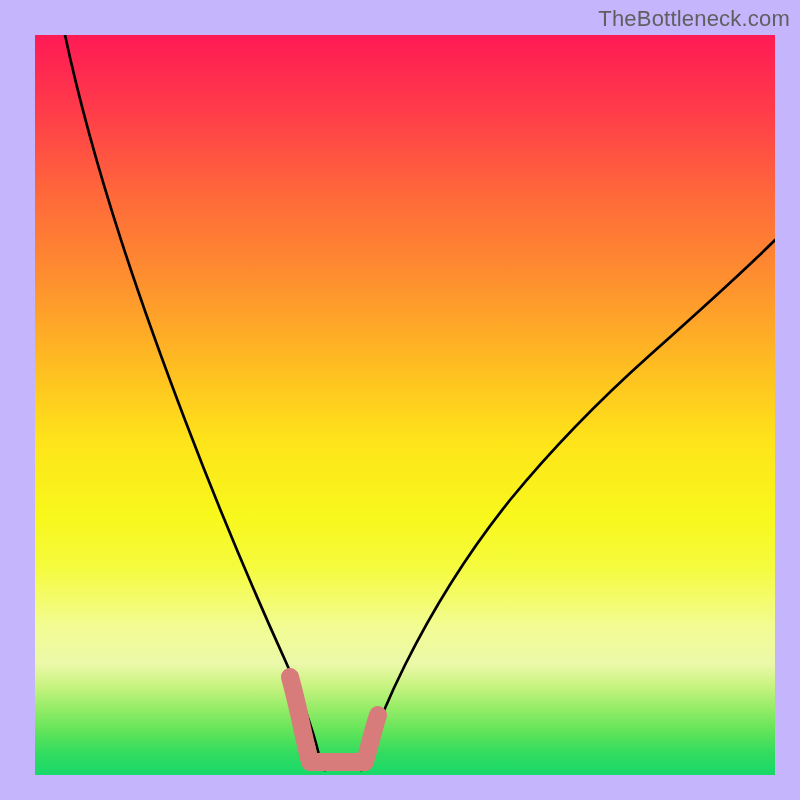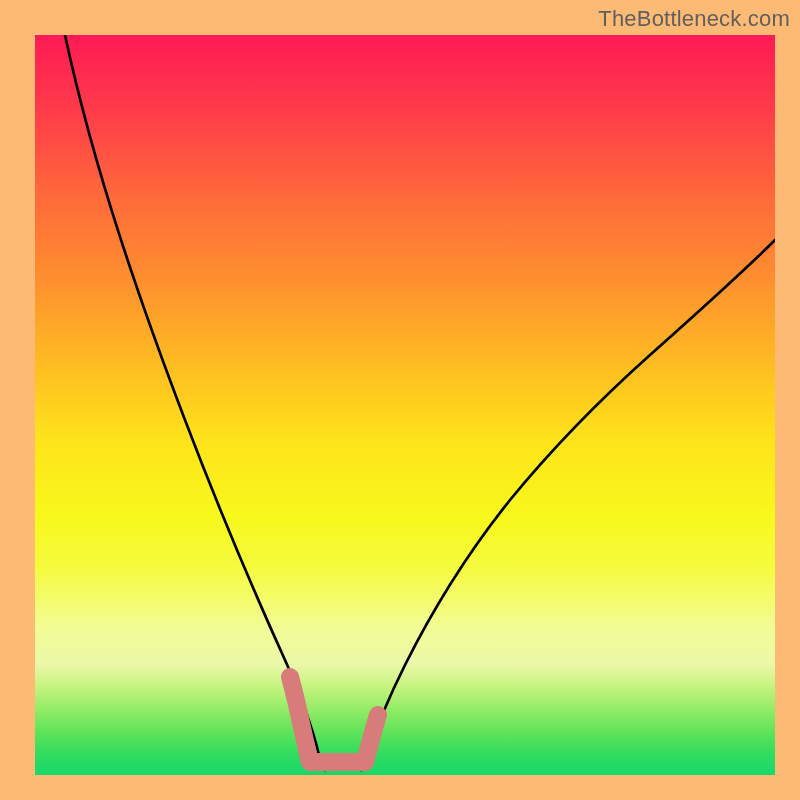--- a/index.html
+++ b/index.html
@@ -10,21 +10,21 @@
     background: #000;
     font-family: Arial, Helvetica, sans-serif;
     overflow: hidden;
   }
   .frame {
     position: absolute;
     left: 0;
     top: 0;
     width: 800px;
     height: 800px;
-    background: #fdba74;
+    background: #c4b5fd;
   }
   .plot {
     position: absolute;
     left: 35px;
     top: 35px;
     width: 740px;
     height: 740px;
     
     background: linear-gradient(
       to bottom,

